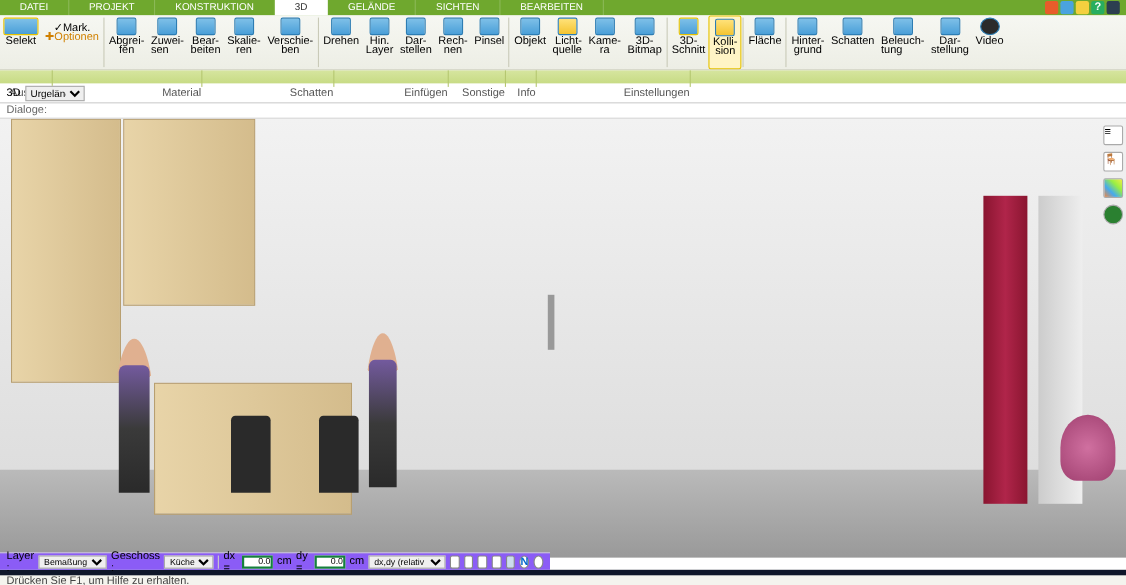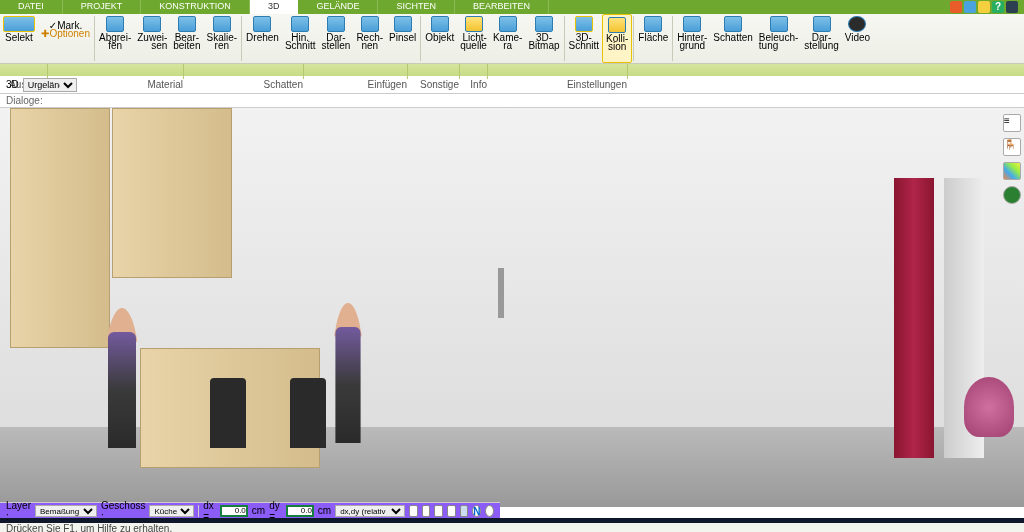--- a/index.html
+++ b/index.html
@@ -74,42 +74,47 @@
       <span style="color:#d08000">✚<span>Optionen</span></span>
     </div>
   <div class="sep"></div>
   <div class="col">
       <div class="ico"></div>
       <span style="white-space:pre;text-align:center">Abgrei-
 fen</span>
     </div>
   <div class="col">
       <div class="ico"></div>
-      <span style="white-space:pre;text-align:right">Zuwei-
+      <span style="white-space:pre;text-align:left">Zuwei-
 sen</span>
     </div>
   <div class="col">
       <div class="ico"></div>
       <span style="white-space:pre;text-align:center">Bear-
 beiten</span>
     </div>
   <div class="col">
       <div class="ico"></div>
       <span style="white-space:pre;text-align:center">Skalie-
 ren</span>
     </div>
+  <div class="col">
+      <div class="ico"></div>
+      <span style="white-space:pre;text-align:center">Verschie-
+ben</span>
+    </div>
   <div class="sep"></div>
   <div class="col">
       <div class="ico"></div>
       <span>Drehen</span>
     </div>
   <div class="col">
       <div class="ico"></div>
       <span style="white-space:pre;text-align:center">Hin.
-Schnitt</span>
+Layer</span>
     </div>
   <div class="col">
       <div class="ico"></div>
       <span style="white-space:pre;text-align:center">Dar-
 stellen</span>
     </div>
   <div class="col">
       <div class="ico"></div>
       <span style="white-space:pre;text-align:center">Rech-
 nen</span>

